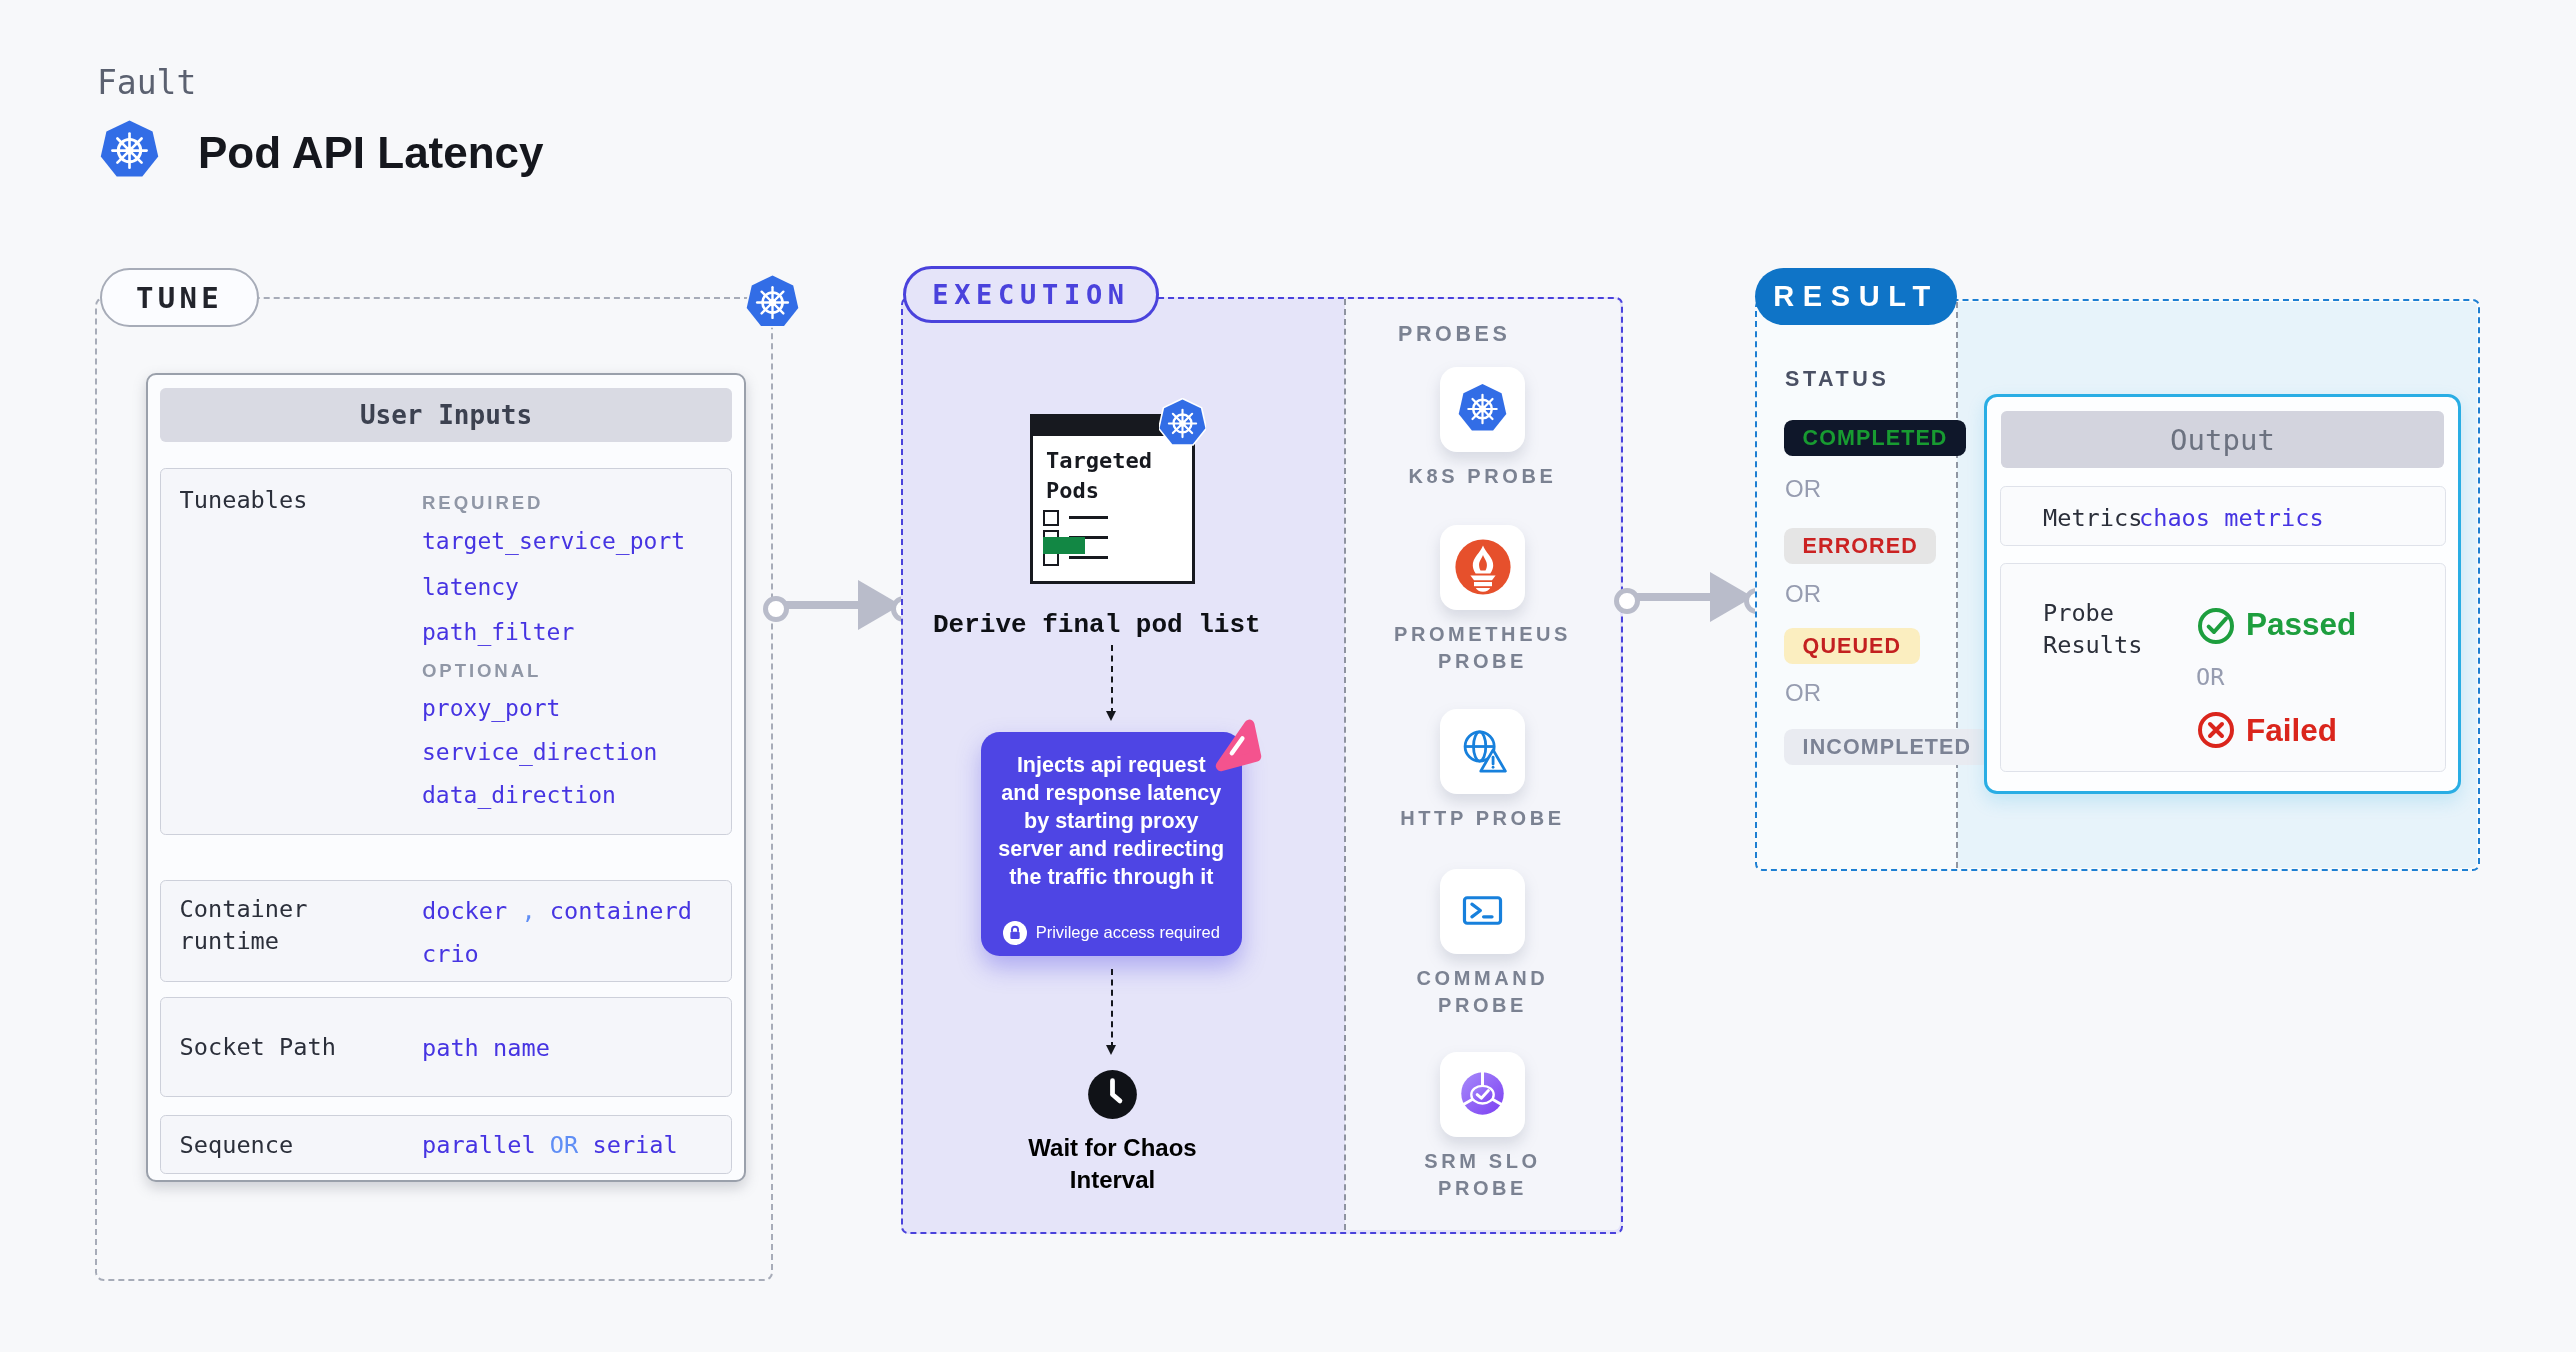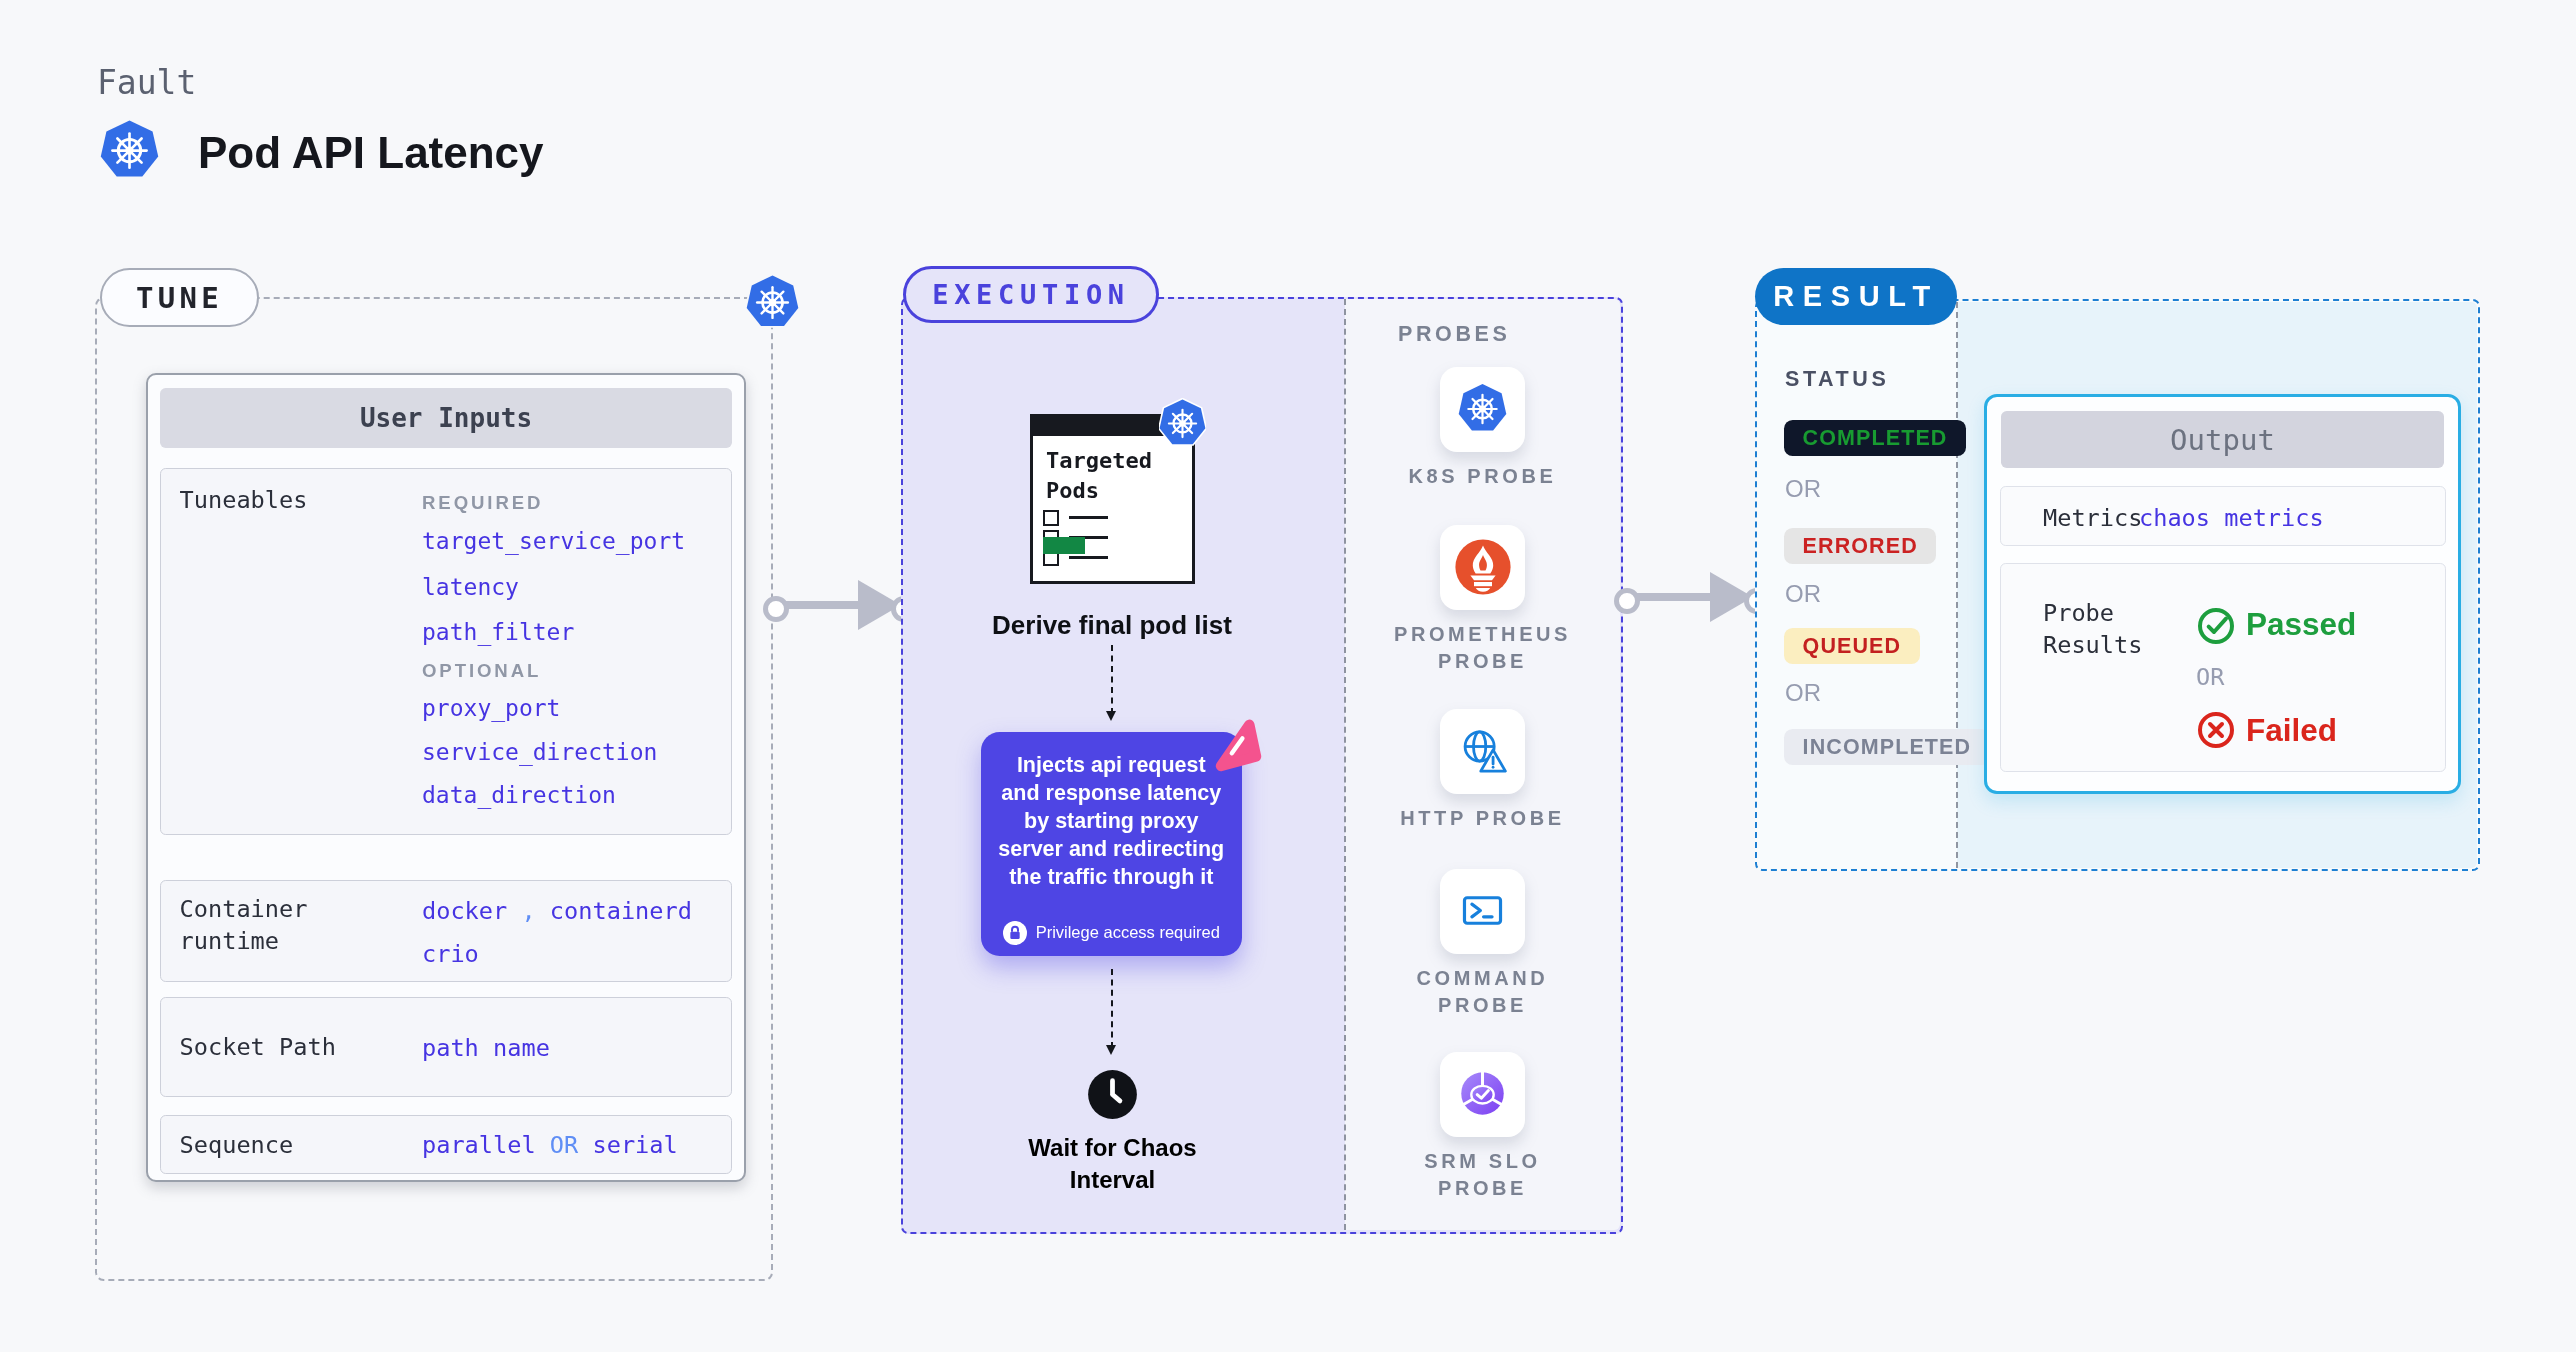--- a/index.html
+++ b/index.html
@@ -31,21 +31,21 @@
   .probes-divider{left:1344px;top:299px;width:0;height:931px;border-left:2.1px dashed #8e93a0;}
   .result-box{left:1755px;top:299px;width:725px;height:572px;border:2.9px dashed #1d7fd2;border-radius:7.2px;
               background:#f8fbfd;box-sizing:border-box;}
   .result-right-bg{left:1957px;top:302px;width:520px;height:566px;background:#e7f3fa;border-radius:0 5.7px 5.7px 0;}
   .result-divider{left:1956px;top:302px;width:0;height:566px;border-left:2.1px dashed #9096a2;}
   .tune-corner-k8s{left:746px;top:274px;width:53px;height:56px;--k8s-outline:#f7f8fa;}
 
   
   .ui-card{left:146px;top:373px;width:600px;height:809px;background:#fbfcfe;border:2.1px solid #9aa0ab;border-radius:10px;
            box-shadow:0 5.7px 13px rgba(100,105,120,.28);box-sizing:border-box;}
-  .ui-header{left:160px;top:388px;width:572px;height:60px;background:#d9dae3;border-radius:5.7px;
+  .ui-header{left:160px;top:388px;width:572px;height:54px;background:#d9dae3;border-radius:5.7px;
              display:flex;align-items:center;justify-content:center;font-size:26px;font-weight:bold;color:#3c4150;}
   .ui-box{background:#f5f6fa;border:1.4px solid #cdd0da;border-radius:5.7px;box-sizing:border-box;}
   .box-tuneables{left:160px;top:468px;width:572px;height:367px;}
   .box-runtime{left:160px;top:880px;width:572px;height:102px;}
   .box-socket{left:160px;top:997px;width:572px;height:100px;}
   .box-sequence{left:160px;top:1115px;width:572px;height:59px;}
   .row-label{position:absolute;left:18.6px;width:186px;font-size:23.6px;color:#2b2f3a;line-height:31.5px;}
   .req-label{position:absolute;left:261px;font-size:18.6px;font-weight:bold;letter-spacing:2.9px;color:#9097a6;}
   .tune-item{position:absolute;left:261px;font-size:23px;color:#4634e2;}
   .val{position:absolute;left:261px;font-size:23.6px;color:#4634e2;}
@@ -62,21 +62,21 @@
 
   
   .pods-box{left:1030px;top:414px;width:165px;height:170px;background:#fff;border:3.6px solid #17191f;box-sizing:border-box;}
   .pods-bar{position:absolute;left:0;top:0;width:100%;height:18.6px;background:#17191f;}
   .pods-title{position:absolute;left:13px;top:29px;width:122px;font-size:22px;font-weight:bold;line-height:30px;color:#17191f;}
   .pod-row{position:absolute;left:10px;display:flex;align-items:center;}
   .pod-check{width:15.8px;height:15.8px;border:2.9px solid #17191f;box-sizing:border-box;}
   .pod-line{width:39px;height:2.9px;background:#17191f;margin-left:10px;}
   .pods-green{position:absolute;left:10px;top:120px;width:42px;height:17px;background:#128744;}
   .pods-k8s{left:1159px;top:398px;width:47px;height:50px;--k8s-outline:#ffffff;}
-  .derive-label{left:933px;top:610px;width:358px;text-align:center;font-size:26px;font-weight:bold;color:#0e1015;}
+  .derive-label{left:933px;top:610px;width:358px;font-size:26px;font-weight:bold;color:#0e1015;font-family:Liberation Mono, monospace;}
   .inject-box{left:981px;top:732px;width:261px;height:224px;background:#4e45e4;border-radius:18.6px;
               box-shadow:0 11.5px 23px rgba(78,69,228,.35);box-sizing:border-box;}
   .inject-text{position:absolute;left:15.8px;top:18.6px;width:229px;text-align:center;color:#fff;
                font-size:21.5px;font-weight:bold;line-height:28px;}
   .privilege{position:absolute;left:0;bottom:11.5px;width:100%;display:flex;align-items:center;justify-content:center;gap:8.6px;
              color:#fff;font-size:16.5px;}
   .pink-deco{left:1208px;top:718px;width:56px;height:56px;transform:rotate(-8deg);}
   .clock-icon{left:1086px;top:1068px;width:53px;height:53px;}
   .wait-label{left:1012px;top:1132px;width:201px;text-align:center;font-size:24px;font-weight:bold;line-height:31.5px;color:#000000;}
 

